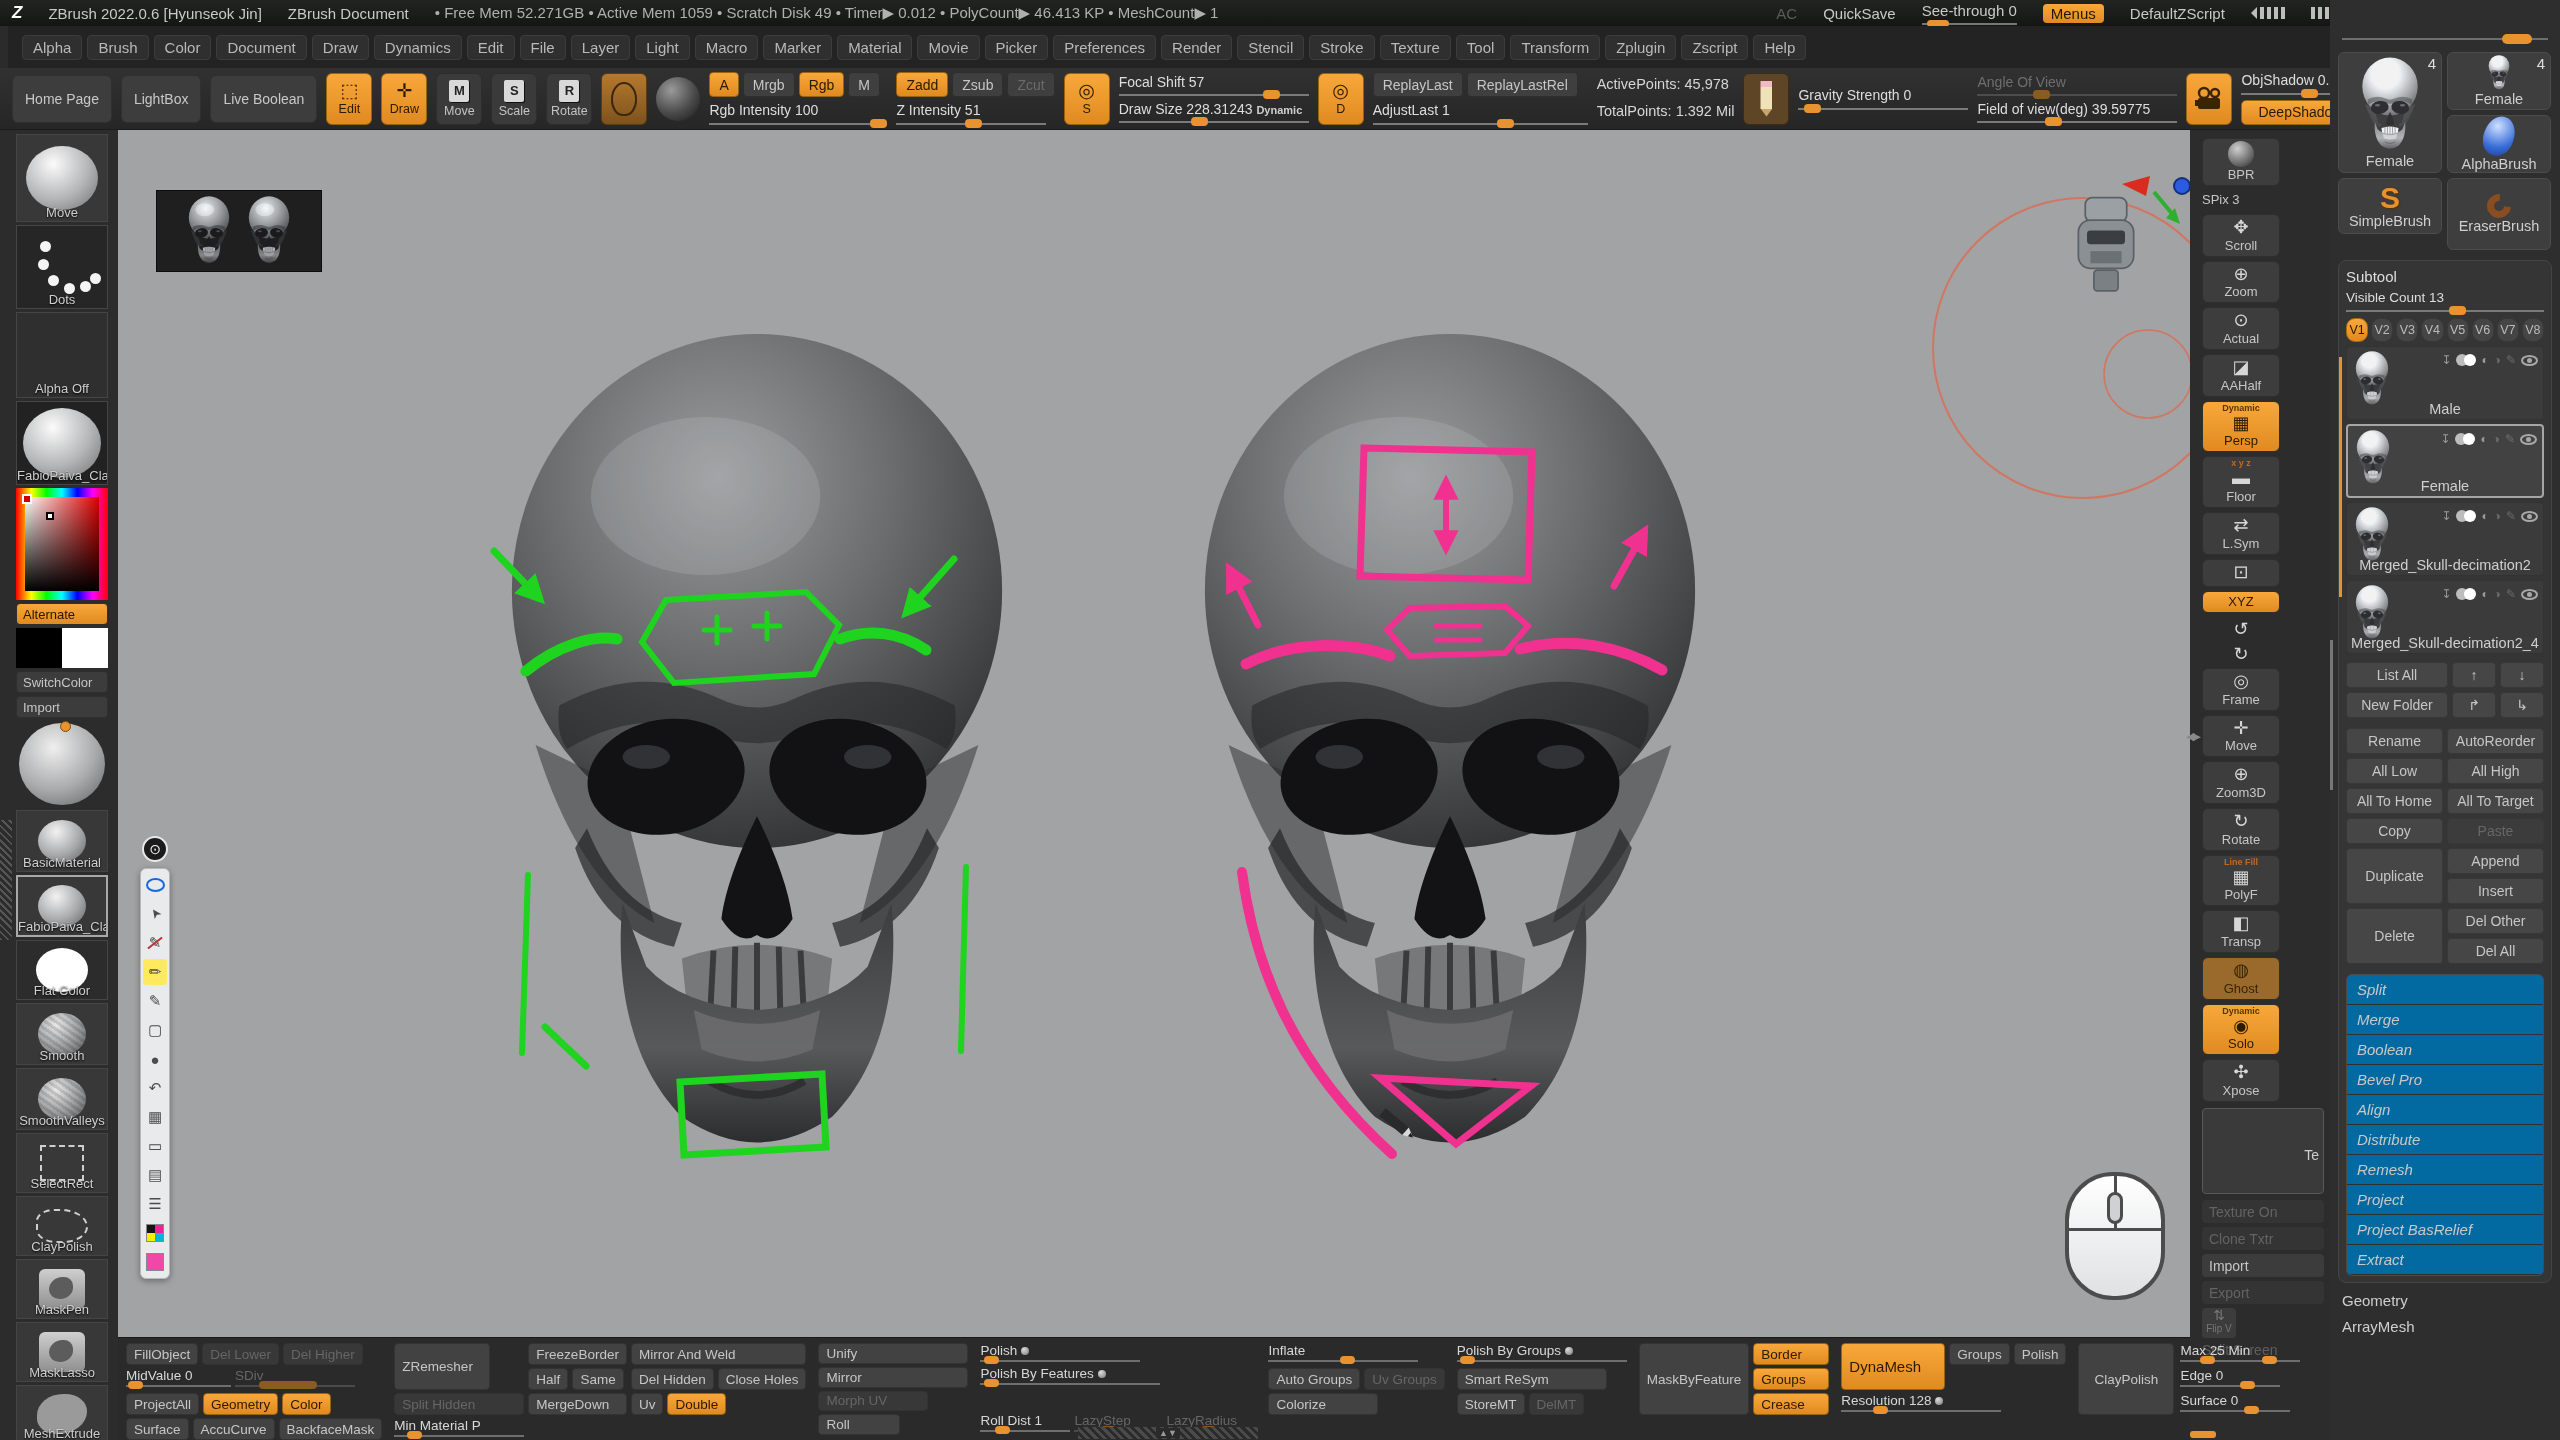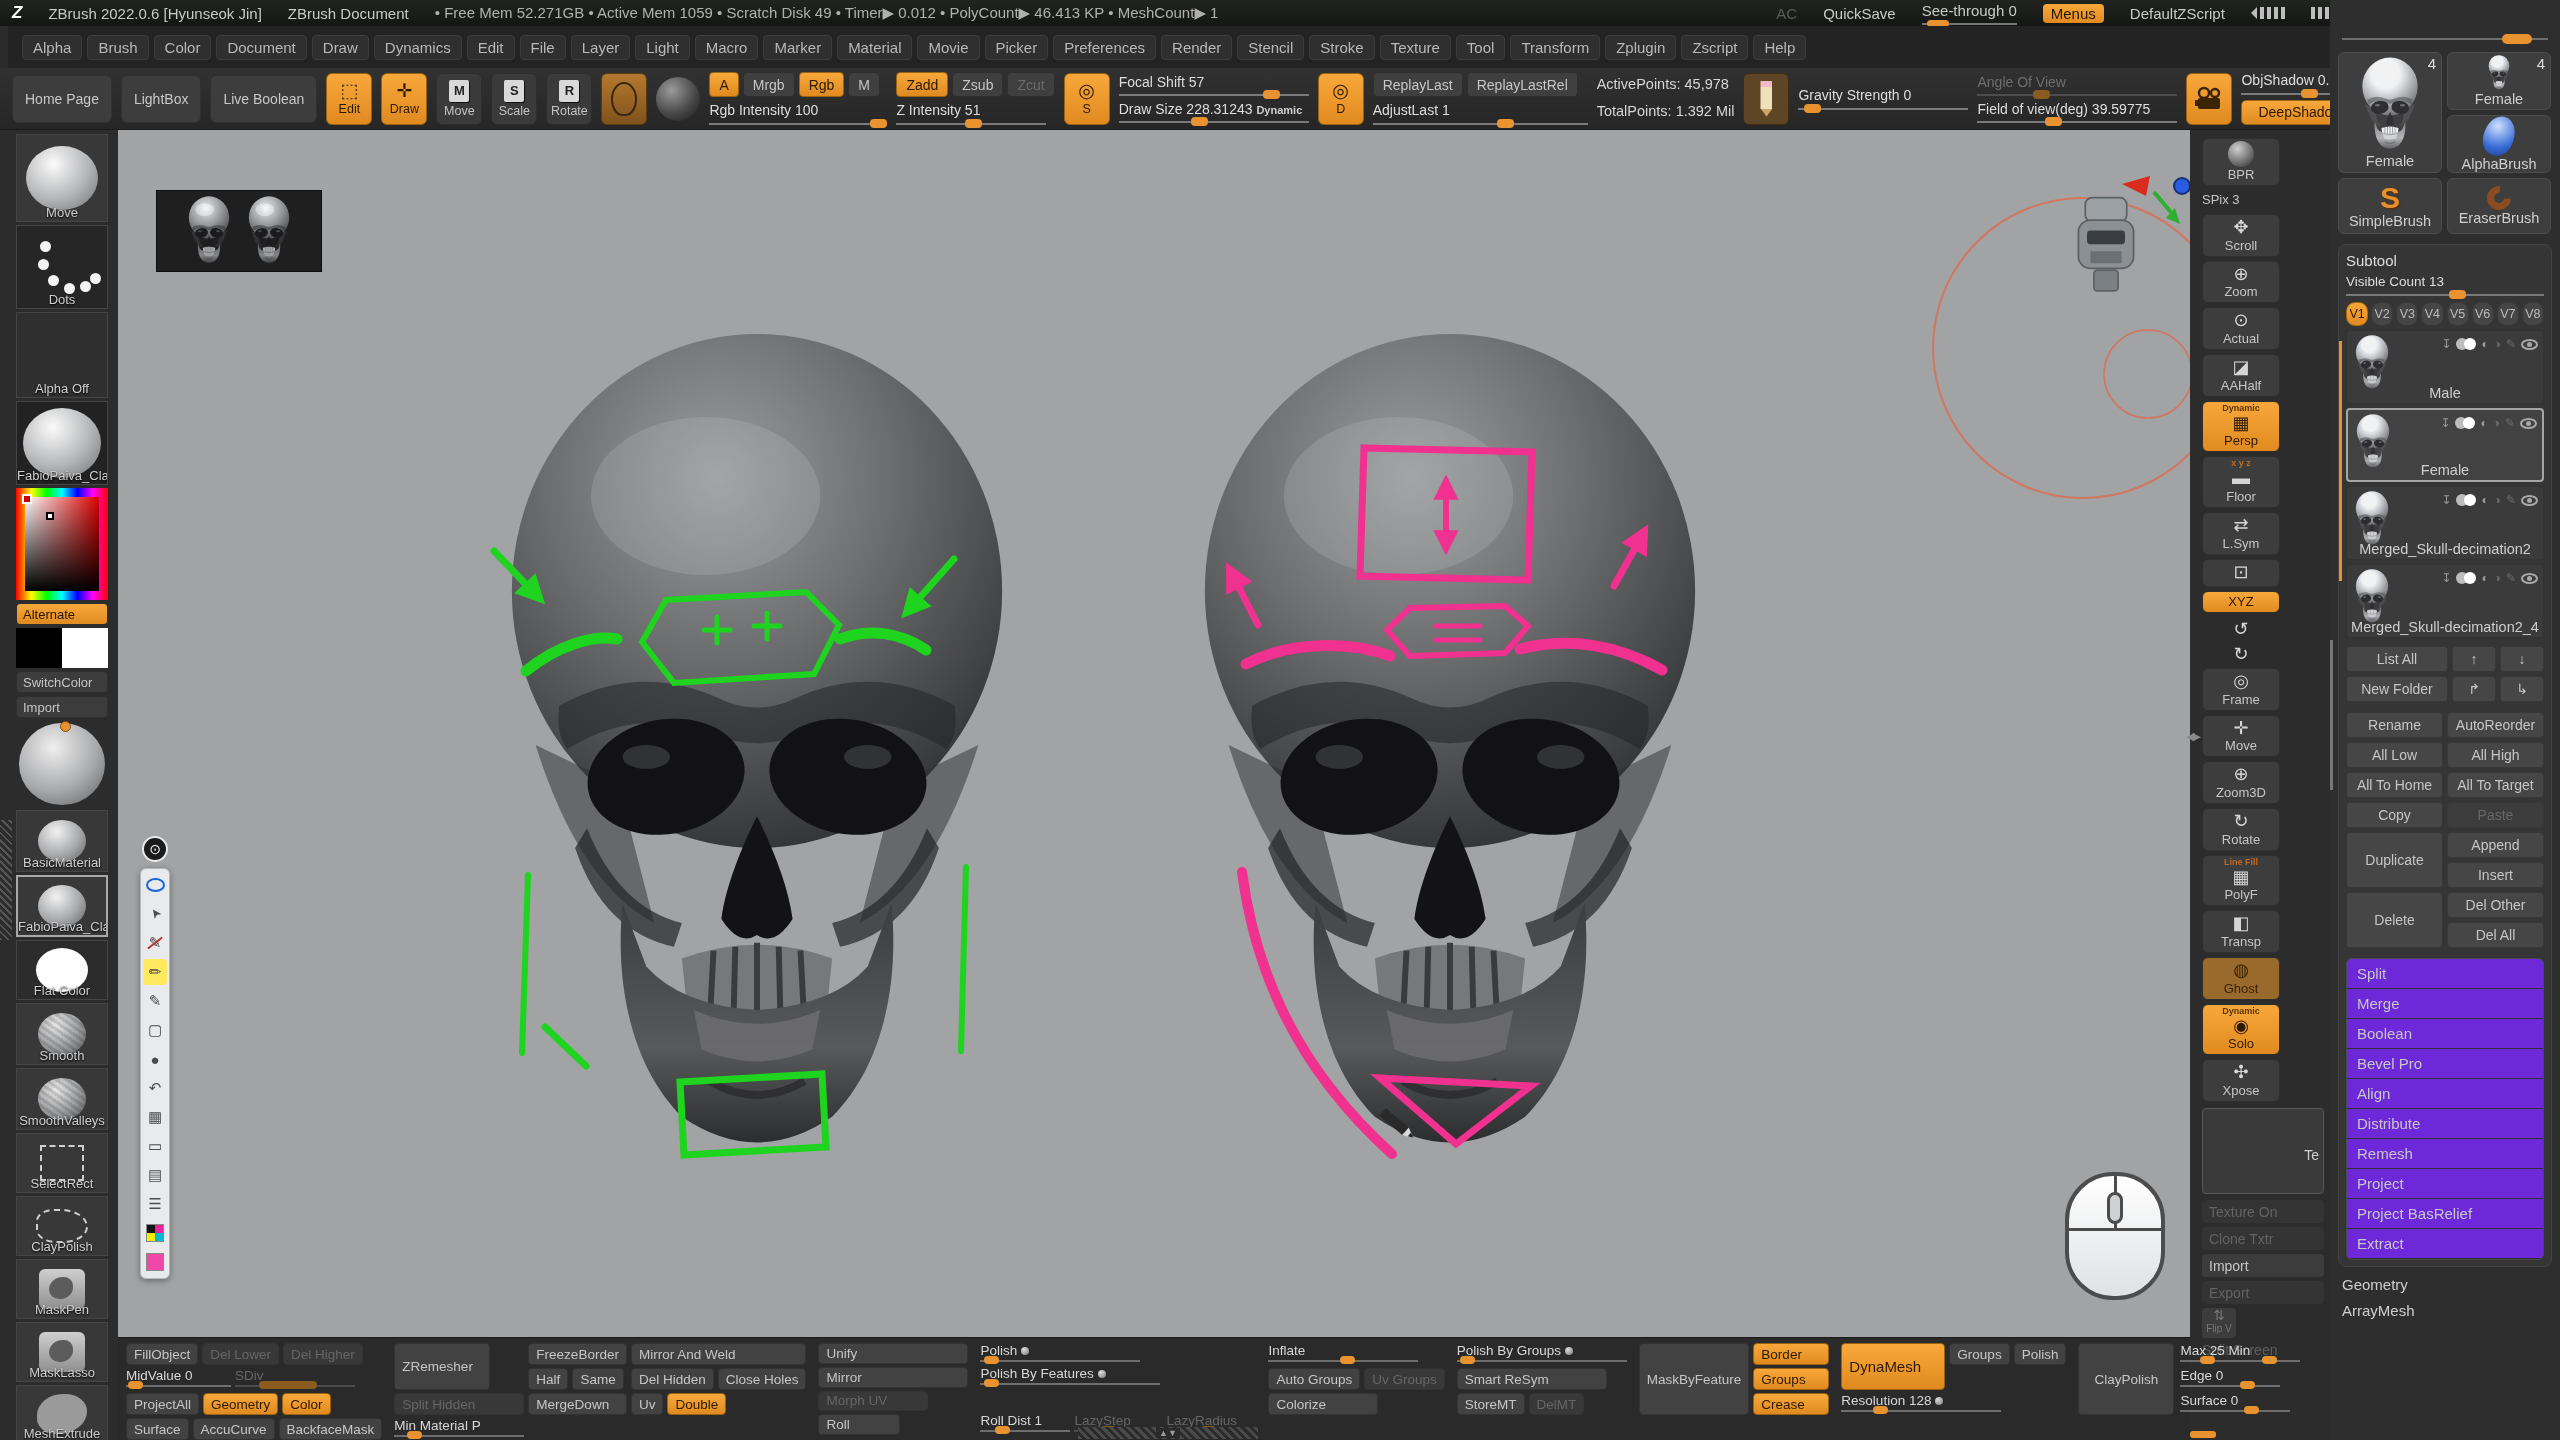--- a/index.html
+++ b/index.html
@@ -182,21 +182,21 @@
   .cpill{display:inline-flex;} .cpill i{width:12px;height:12px;border-radius:50%;background:#bdbdbd;}
   .cpill i+i{margin-left:-4px;background:#fff;}
   .eyeic{width:17px;height:11px;border:2px solid #a8a8a8;border-radius:50%;position:relative;}
   .eyeic::after{content:"";position:absolute;left:4px;top:1px;width:5px;height:5px;border-radius:50%;background:#a8a8a8;}
   .sgrid{display:grid;grid-template-columns:1fr 44px 44px;gap:4px;margin-top:8px;}
   .sbtn{height:26px;background:#464646;border:1px solid #383838;border-radius:4px;color:#c6c6c6;font-size:14px;
     display:flex;align-items:center;justify-content:center;}
   .agrid{display:grid;grid-template-columns:1fr 1fr;gap:4px;margin-top:10px;}
   .sbtn.dim{color:#666;background:#3c3c3c;}
   .sbtn.tall{height:56px;}
-  .grouplist{margin-top:10px;background:#6d28d9;border:1px solid #4a4a4a;border-radius:6px;overflow:hidden;}
+  .grouplist{margin-top:10px;background:#0369a1;border:1px solid #4a4a4a;border-radius:6px;overflow:hidden;font-style:italic;}
   .grow{height:30px;display:flex;align-items:center;padding:0 10px;color:#c8c8c8;font-size:15px;
     border-bottom:1px solid #303030;}
   .sechead{margin:9px 4px 0;font-size:15px;color:#cfcfcf;}
   .vscroll{position:absolute;left:0;top:640px;width:3px;height:150px;background:#777;}
   
   #bottompanel{position:absolute;left:118px;bottom:0;width:2072px;height:103px;background:#2a2a2a;
     border-top:1px solid #191919;display:flex;gap:12px;padding:5px 8px;color:#c6c6c6;font-size:13.5px;}
   .col{display:flex;flex-direction:column;gap:3px;}
   .bb{height:22px;background:#424242;border:1px solid #333;border-radius:4px;display:flex;align-items:center;
     padding:0 7px;white-space:nowrap;}
@@ -800,21 +800,21 @@
       <span class="plb">Female</span>
     </div>
     <div class="pal" style="height:58px">
       <i class="ablob"></i>
       <span class="plb">AlphaBrush</span>
     </div>
     <div class="pal" style="height:56px">
       <span class="sbrushS">S</span>
       <span class="plb">SimpleBrush</span>
     </div>
-    <div class="pal" style="height:56px">
+    <div class="pal" style="height:72px">
       <i class="eraserC"></i>
       <span class="plb">EraserBrush</span>
     </div>
   </div>
 
   <div id="subbox">
     <div class="ostrip"></div>
     <div class="sec-title">Subtool</div>
     <div class="sl">
       <span class="lab" style="font-size:13.5px">Visible Count 13</span>

